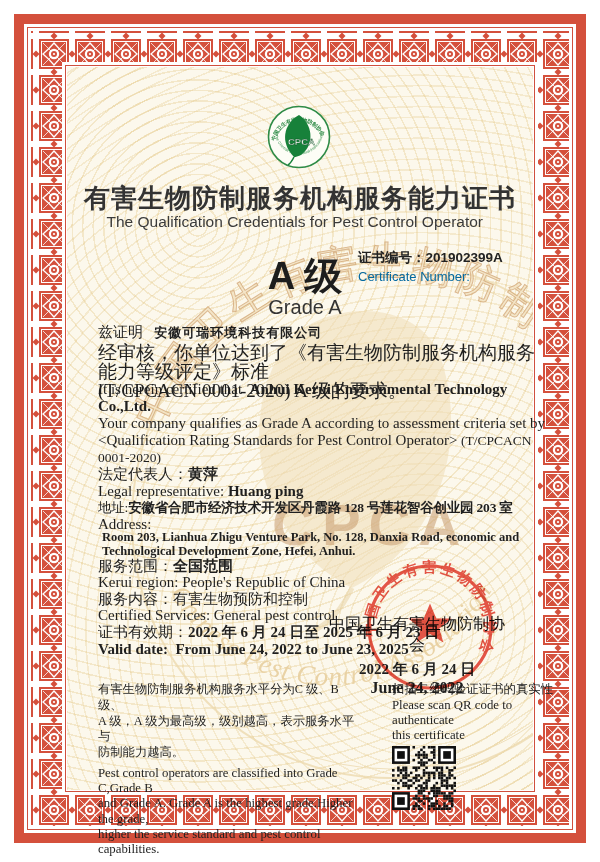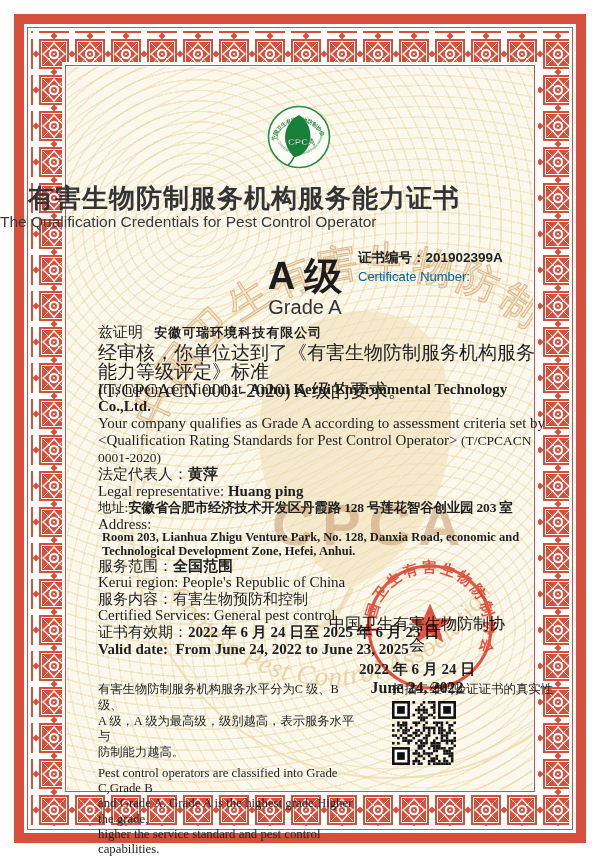--- a/index.html
+++ b/index.html
@@ -12,24 +12,24 @@
   .line2{position:absolute;left:65px;top:65px;right:65px;bottom:70px;border:1.5px solid #d0503e;z-index:3;}
   .inner{position:absolute;left:67px;top:67px;right:67px;bottom:72px;z-index:1;overflow:hidden;
          background:
           repeating-radial-gradient(circle at 28% 22%, rgba(224,192,118,0) 0 9px, rgba(224,192,118,.30) 9px 10.5px),
           repeating-radial-gradient(circle at 76% 78%, rgba(224,192,118,0) 0 9px, rgba(224,192,118,.26) 9px 10.5px),
           #fcf8ec;}
   .wm-svg{position:absolute;left:-67px;top:-67px;width:600px;height:862px;}
   
   .content{position:absolute;inset:0;z-index:4;}
   .logo{position:absolute;left:266px;top:103px;width:66px;height:68px;}
-  .title-zh{position:absolute;left:0;top:181px;width:488px;text-align:center;
+  .title-zh{position:absolute;left:0;top:181px;width:600px;text-align:center;
             font-family:"Liberation Sans","DejaVu Sans",sans-serif;font-weight:700;
             font-size:26px;letter-spacing:1px;color:#333;}
-  .title-en{position:absolute;left:0;top:213px;width:483px;text-align:left;
+  .title-en{position:absolute;left:0;top:213px;width:483px;text-align:right;
             font-family:"Liberation Sans","DejaVu Sans",sans-serif;font-weight:500;
             font-size:15.5px;color:#3a3a3a;}
   .certno{position:absolute;left:358px;top:249px;font-family:"Liberation Sans","DejaVu Sans",sans-serif;}
   .certno .zh{font-size:13.5px;font-weight:700;color:#222;}
   .certno .en{font-size:13px;color:#0369a1;margin-top:2px;}
   .grade{position:absolute;left:230px;top:256px;width:150px;text-align:center;
          font-family:"Liberation Sans","DejaVu Sans",sans-serif;color:#1d1d1d;}
   .grade .g-zh{font-size:38px;font-weight:700;line-height:40px;}
   .grade .g-en{font-size:20px;font-weight:400;margin-top:0px;color:#333;}
   .body{position:absolute;left:98px;top:322px;width:454px;font-size:15px;}
@@ -209,20 +209,24 @@
       </div>
       <div class="en">
         <div>Pest control operators are classified into Grade C,Grade B</div>
         <div>and Grade A. Grade A is the highest grade.Higher the grade,</div>
         <div>higher the service standard and pest control capabilities.</div>
       </div>
     </div>
 
     <div class="qrblock">
       <div class="zh">扫描二维码验证证书的真实性</div>
+      <div class="en">
+        <div>Please scan QR code to authenticate</div>
+        <div>this certificate</div>
+      </div>
       <svg id="qr" class="qr" viewBox="0 0 65 65">
           <rect x="20.8" y="0" width="2.6" height="2.6" fill="#111"></rect>
           <rect x="31.200000000000003" y="0" width="2.6" height="2.6" fill="#111"></rect>
           <rect x="36.4" y="0" width="2.6" height="2.6" fill="#111"></rect>
           <rect x="39" y="0" width="2.6" height="2.6" fill="#111"></rect>
           <rect x="41.6" y="0" width="2.6" height="2.6" fill="#111"></rect>
           <rect x="28.6" y="2.6" width="2.6" height="2.6" fill="#111"></rect>
           <rect x="41.6" y="2.6" width="2.6" height="2.6" fill="#111"></rect>
           <rect x="26" y="5.2" width="2.6" height="2.6" fill="#111"></rect>
           <rect x="31.200000000000003" y="5.2" width="2.6" height="2.6" fill="#111"></rect>

